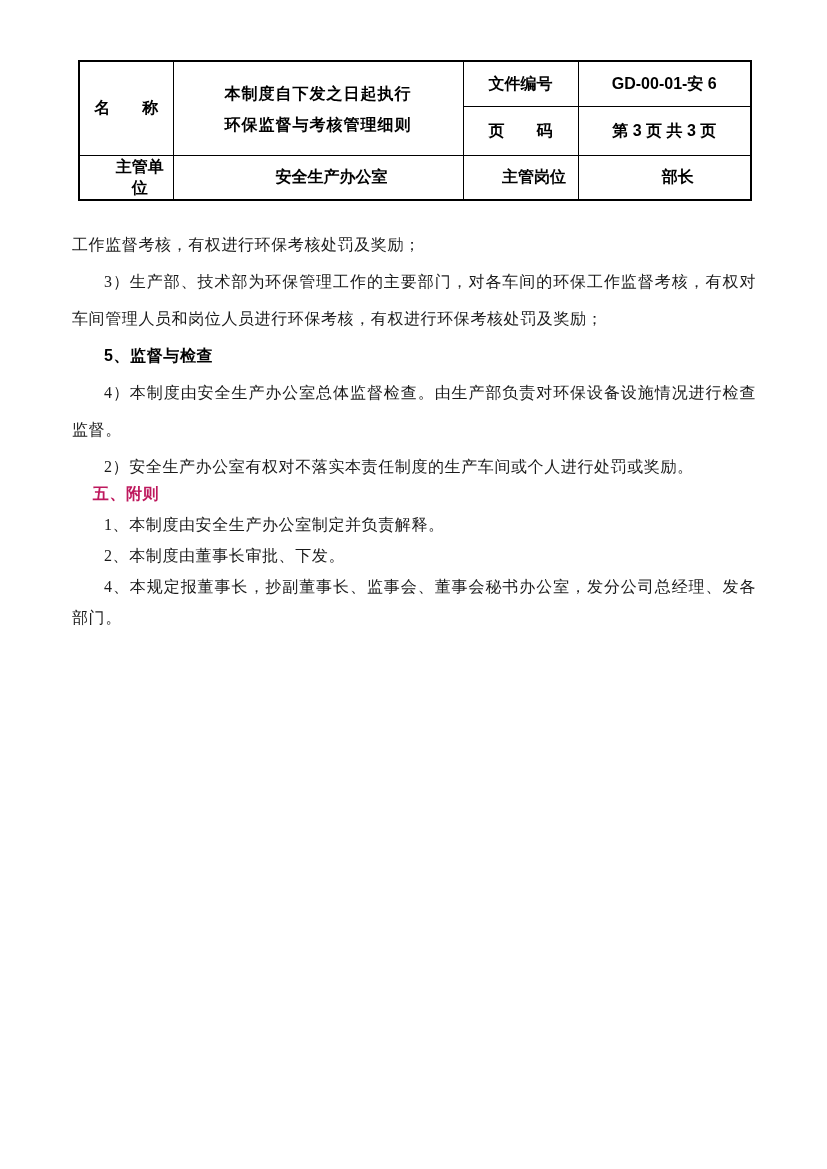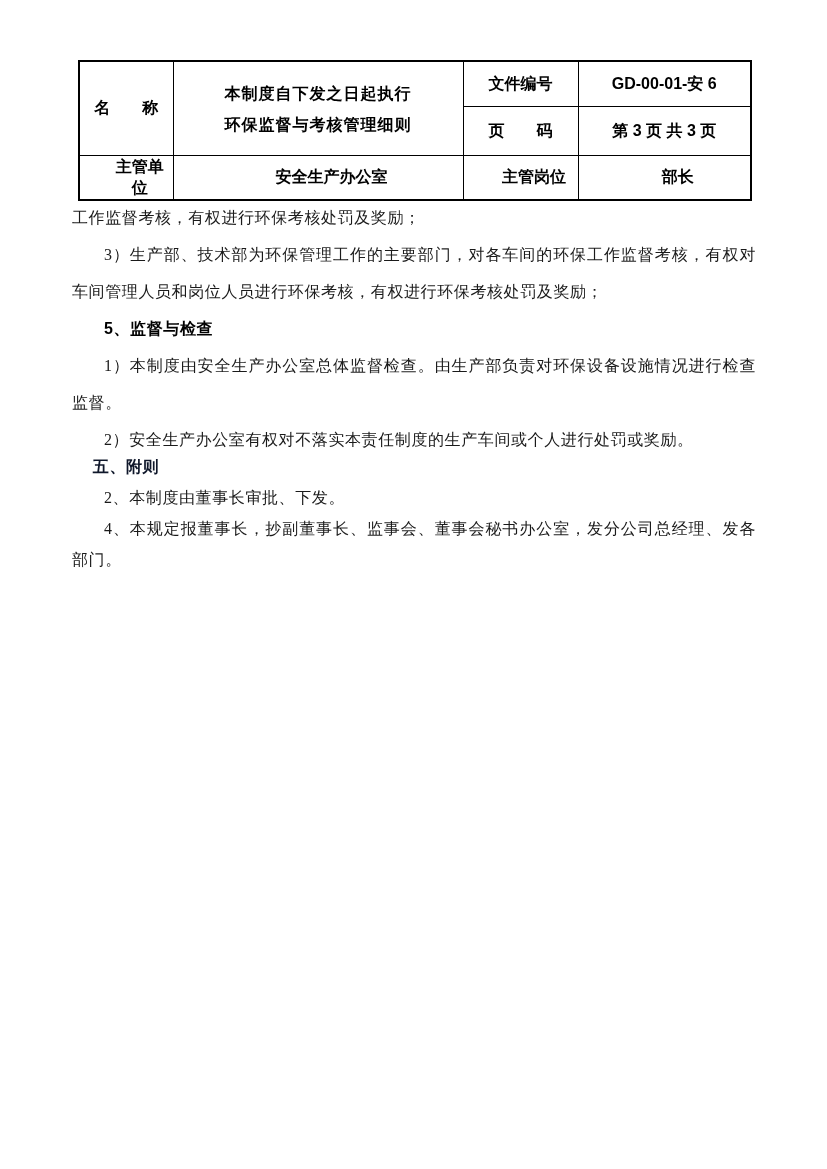--- a/index.html
+++ b/index.html
@@ -38,21 +38,21 @@
   }
   tr.row-1 td { height: 44px; }
   tr.row-2 td { height: 48px; margin-left: 32px; }
   tr.row-3 td { height: 43px; padding-left: 29px; }
   .title-line { line-height: 31px; letter-spacing: 1px; }
 
   
   .doc-body {
     position: absolute;
     left: 72px;
-    top: 199px;
+    top: 226px;
     width: 684px;
   }
   .doc-body p {
     margin: 0;
     font-size: 16px;
     line-height: 37px;
     letter-spacing: 0.6px;
     text-align: justify;
     word-break: break-all;
     color: #1a1a1a;
@@ -61,21 +61,21 @@
   .doc-body p.heading2 {
     text-indent: 2em;
     font-weight: bold;
     font-family: "Liberation Sans", "DejaVu Sans", sans-serif;
     color: #000;
   }
   .doc-body p.heading1 {
     text-indent: 1.3em;
     font-weight: bold;
     font-family: "Liberation Sans", "DejaVu Sans", sans-serif;
-    color: #0f172a;
+    color: #be185d;
     line-height: 30px;
     margin-top: -6px;
   }
   .doc-body p.list {
     text-indent: 2em;
     line-height: 31px;
   }
 </style>
 </head>
 <body>
@@ -109,20 +109,21 @@
       <td>主管岗位</td>
       <td>部长</td>
     </tr>
   </tbody>
     </table>
 
   <div class="doc-body">
       <p>工作监督考核，有权进行环保考核处罚及奖励；</p>
       <p class="indent">3）生产部、技术部为环保管理工作的主要部门，对各车间的环保工作监督考核，有权对车间管理人员和岗位人员进行环保考核，有权进行环保考核处罚及奖励；</p>
       <p class="heading2">5、监督与检查</p>
-      <p class="indent">1）本制度由安全生产办公室总体监督检查。由生产部负责对环保设备设施情况进行检查监督。</p>
+      <p class="indent">4）本制度由安全生产办公室总体监督检查。由生产部负责对环保设备设施情况进行检查监督。</p>
       <p class="indent">2）安全生产办公室有权对不落实本责任制度的生产车间或个人进行处罚或奖励。</p>
       <p class="heading1">五、附则</p>
+      <p class="list">1、本制度由安全生产办公室制定并负责解释。</p>
       <p class="list">2、本制度由董事长审批、下发。</p>
       <p class="list">4、本规定报董事长，抄副董事长、监事会、董事会秘书办公室，发分公司总经理、发各部门。</p>
     </div>
 
 </div>
 
 </body></html>

